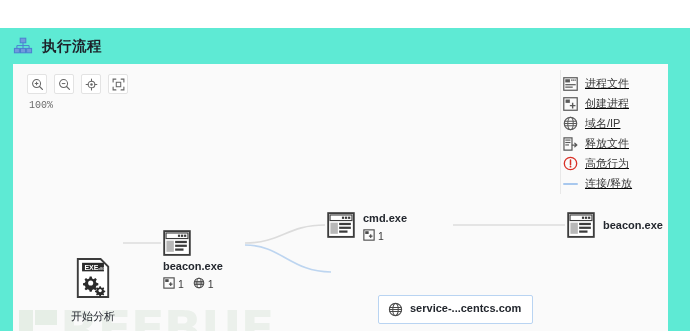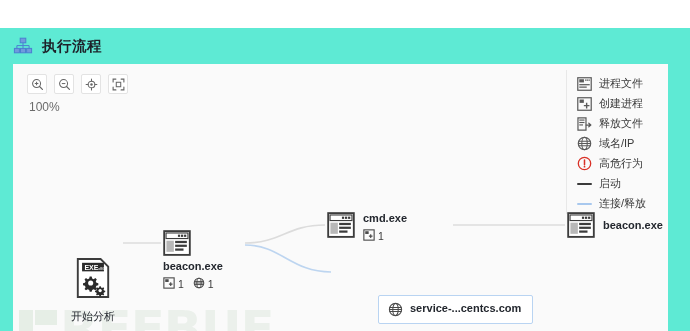--- a/index.html
+++ b/index.html
@@ -41,28 +41,28 @@
 
   
   .toolbar { position: absolute; left: 14px; top: 10px; display: flex; gap: 7px; }
   .tb-btn {
     width: 20px; height: 20px; background: #fff; border: 1px solid #e3e3e3;
     border-radius: 2px; display:flex; align-items:center; justify-content:center;
     cursor: pointer;
   }
   .tb-btn svg { display:block; }
   .zoom-label {
-    position:absolute; left: 16px; top: 36px; font-size: 12px; color: #6b6b6b;
-    font-family: Liberation Sans, sans-serif;
+    position:absolute; left: 16px; top: 36px; font-size: 10px; color: #6b6b6b;
+    font-family: Liberation Mono, monospace;
   }
 
   
   .legend {
-    position: absolute; right: 10px; top: 6px; width: 92px;
-    border-left: 1px solid #e8e8e8; padding-left: 10px; padding-top: 4px;
+    position: absolute; right: 16px; top: 6px; width: 92px;
+    border-left: 1px solid #e8e8e8; padding-left: 2px; padding-top: 4px; text-decoration: underline;
   }
   .legend-row {
     display: flex; align-items: center; height: 19px; margin-bottom: 1px;
   }
   .legend-ico {
     width: 15px; height: 15px; margin-right: 7px; flex: 0 0 15px;
     display:flex; align-items:center; justify-content:center;
   }
   .legend-txt { font-size: 11px; color: #3a3a3a; white-space: nowrap;
     font-family: "Liberation Sans","DejaVu Sans", sans-serif; }
@@ -330,61 +330,55 @@
             <rect x="0.8" y="0.8" width="14.4" height="13.4" fill="none" stroke="#5a5a5a" stroke-width="1.3"></rect>
             <rect x="2.7" y="2.7" width="4.6" height="3.6" fill="#5a5a5a"></rect>
             <path d="M10.3 6.2v6M7.3 9.2h6" stroke="#5a5a5a" stroke-width="1.5"></path>
           </svg>
         </span>
         <span class="legend-txt">创建进程</span>
       </div>
 
       <div class="legend-row">
         <span class="legend-ico">
+          <svg viewBox="0 0 16 16" width="15" height="15">
+            <circle cx="8" cy="8" r="6.6" fill="none" stroke="#5a5a5a" stroke-width="1.3"></circle>
+            <ellipse cx="8" cy="8" rx="2.9" ry="6.6" fill="none" stroke="#5a5a5a" stroke-width="1.1"></ellipse>
+            <path d="M1.5 5.6h13M1.5 10.4h13M1.4 8h13.2" stroke="#5a5a5a" stroke-width="1.1"></path>
+          </svg>
+        </span>
+        <span class="legend-txt">域名/IP</span>
+      </div>
+
+      <div class="legend-row">
+        <span class="legend-ico">
           <svg viewBox="0 0 16 15" width="15" height="14">
             <path d="M1 0.9 h8.6 v13.2 H1 Z" fill="none" stroke="#5a5a5a" stroke-width="1.3"></path>
             <g fill="#5a5a5a">
                 <rect x="2.4" y="2.7" width="5.6" height="1.2"></rect>
                 <rect x="2.4" y="5.3" width="5.6" height="1.2"></rect>
                 <rect x="2.4" y="7.9" width="4" height="1.2"></rect>
               </g>
             <path d="M9.8 8.6h4.6M12.6 6.7l2.2 1.9-2.2 1.9" fill="none" stroke="#5a5a5a" stroke-width="1.3" stroke-linecap="round" stroke-linejoin="round"></path>
           </svg>
         </span>
         <span class="legend-txt">释放文件</span>
       </div>
 
       <div class="legend-row">
         <span class="legend-ico">
           <svg viewBox="0 0 16 16" width="15" height="15">
-            <circle cx="8" cy="8" r="6.6" fill="none" stroke="#5a5a5a" stroke-width="1.3"></circle>
-            <ellipse cx="8" cy="8" rx="2.9" ry="6.6" fill="none" stroke="#5a5a5a" stroke-width="1.1"></ellipse>
-            <path d="M1.5 5.6h13M1.5 10.4h13M1.4 8h13.2" stroke="#5a5a5a" stroke-width="1.1"></path>
-          </svg>
-        </span>
-        <span class="legend-txt">域名/IP</span>
-      </div>
-
-      <div class="legend-row">
-        <span class="legend-ico">
-          <svg viewBox="0 0 16 16" width="15" height="15">
             <circle cx="8" cy="8" r="6.6" fill="none" stroke="#d93026" stroke-width="1.4"></circle>
             <path d="M8 4.2v5.1" stroke="#d93026" stroke-width="1.6" stroke-linecap="round"></path>
             <circle cx="8" cy="11.4" r="0.95" fill="#d93026"></circle>
           </svg>
         </span>
         <span class="legend-txt">高危行为</span>
       </div>
 
-      <div class="legend-row">
-        <span class="legend-ico">
-          <span class="line-sample"></span>
-        </span>
-        <span class="legend-txt">启动</span>
-      </div>
 
       <div class="legend-row">
         <span class="legend-ico">
           <span class="line-sample blue"></span>
         </span>
         <span class="legend-txt">连接/释放</span>
       </div>
 
     </div>
   </div>

